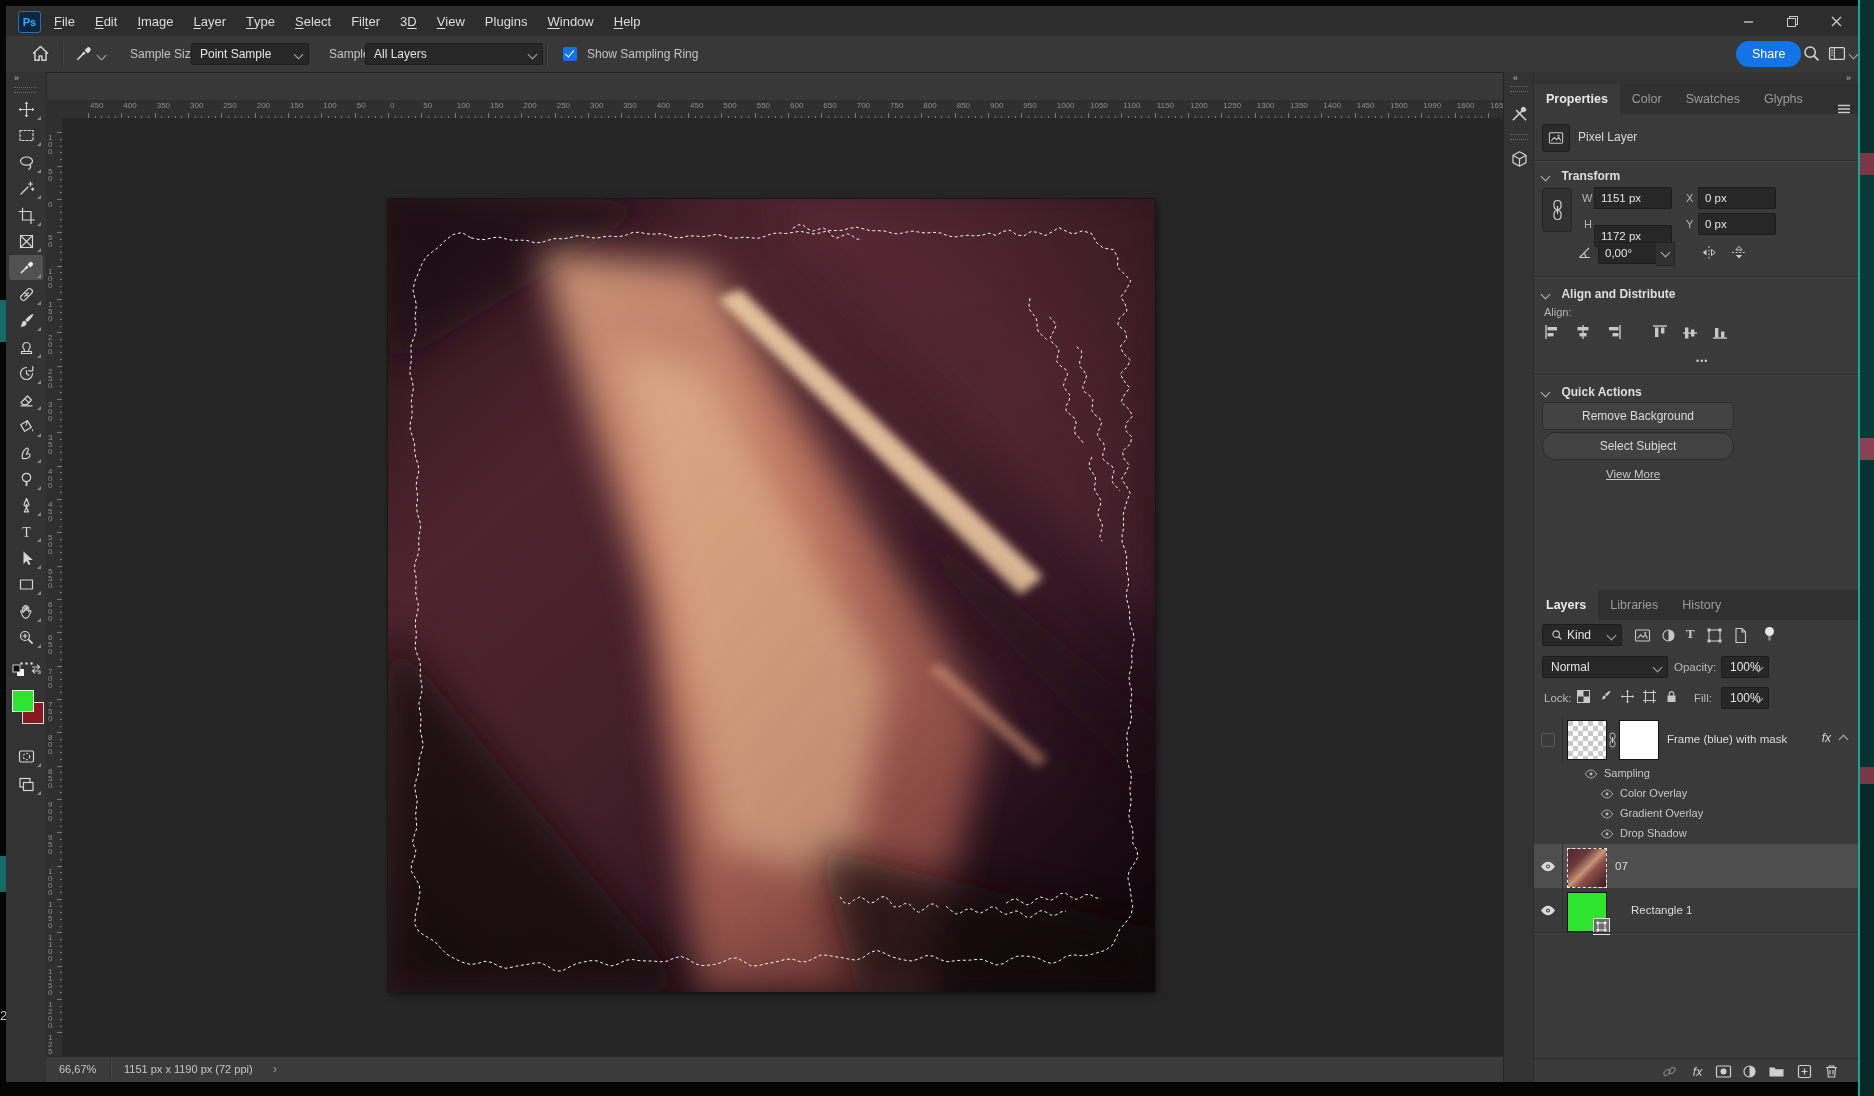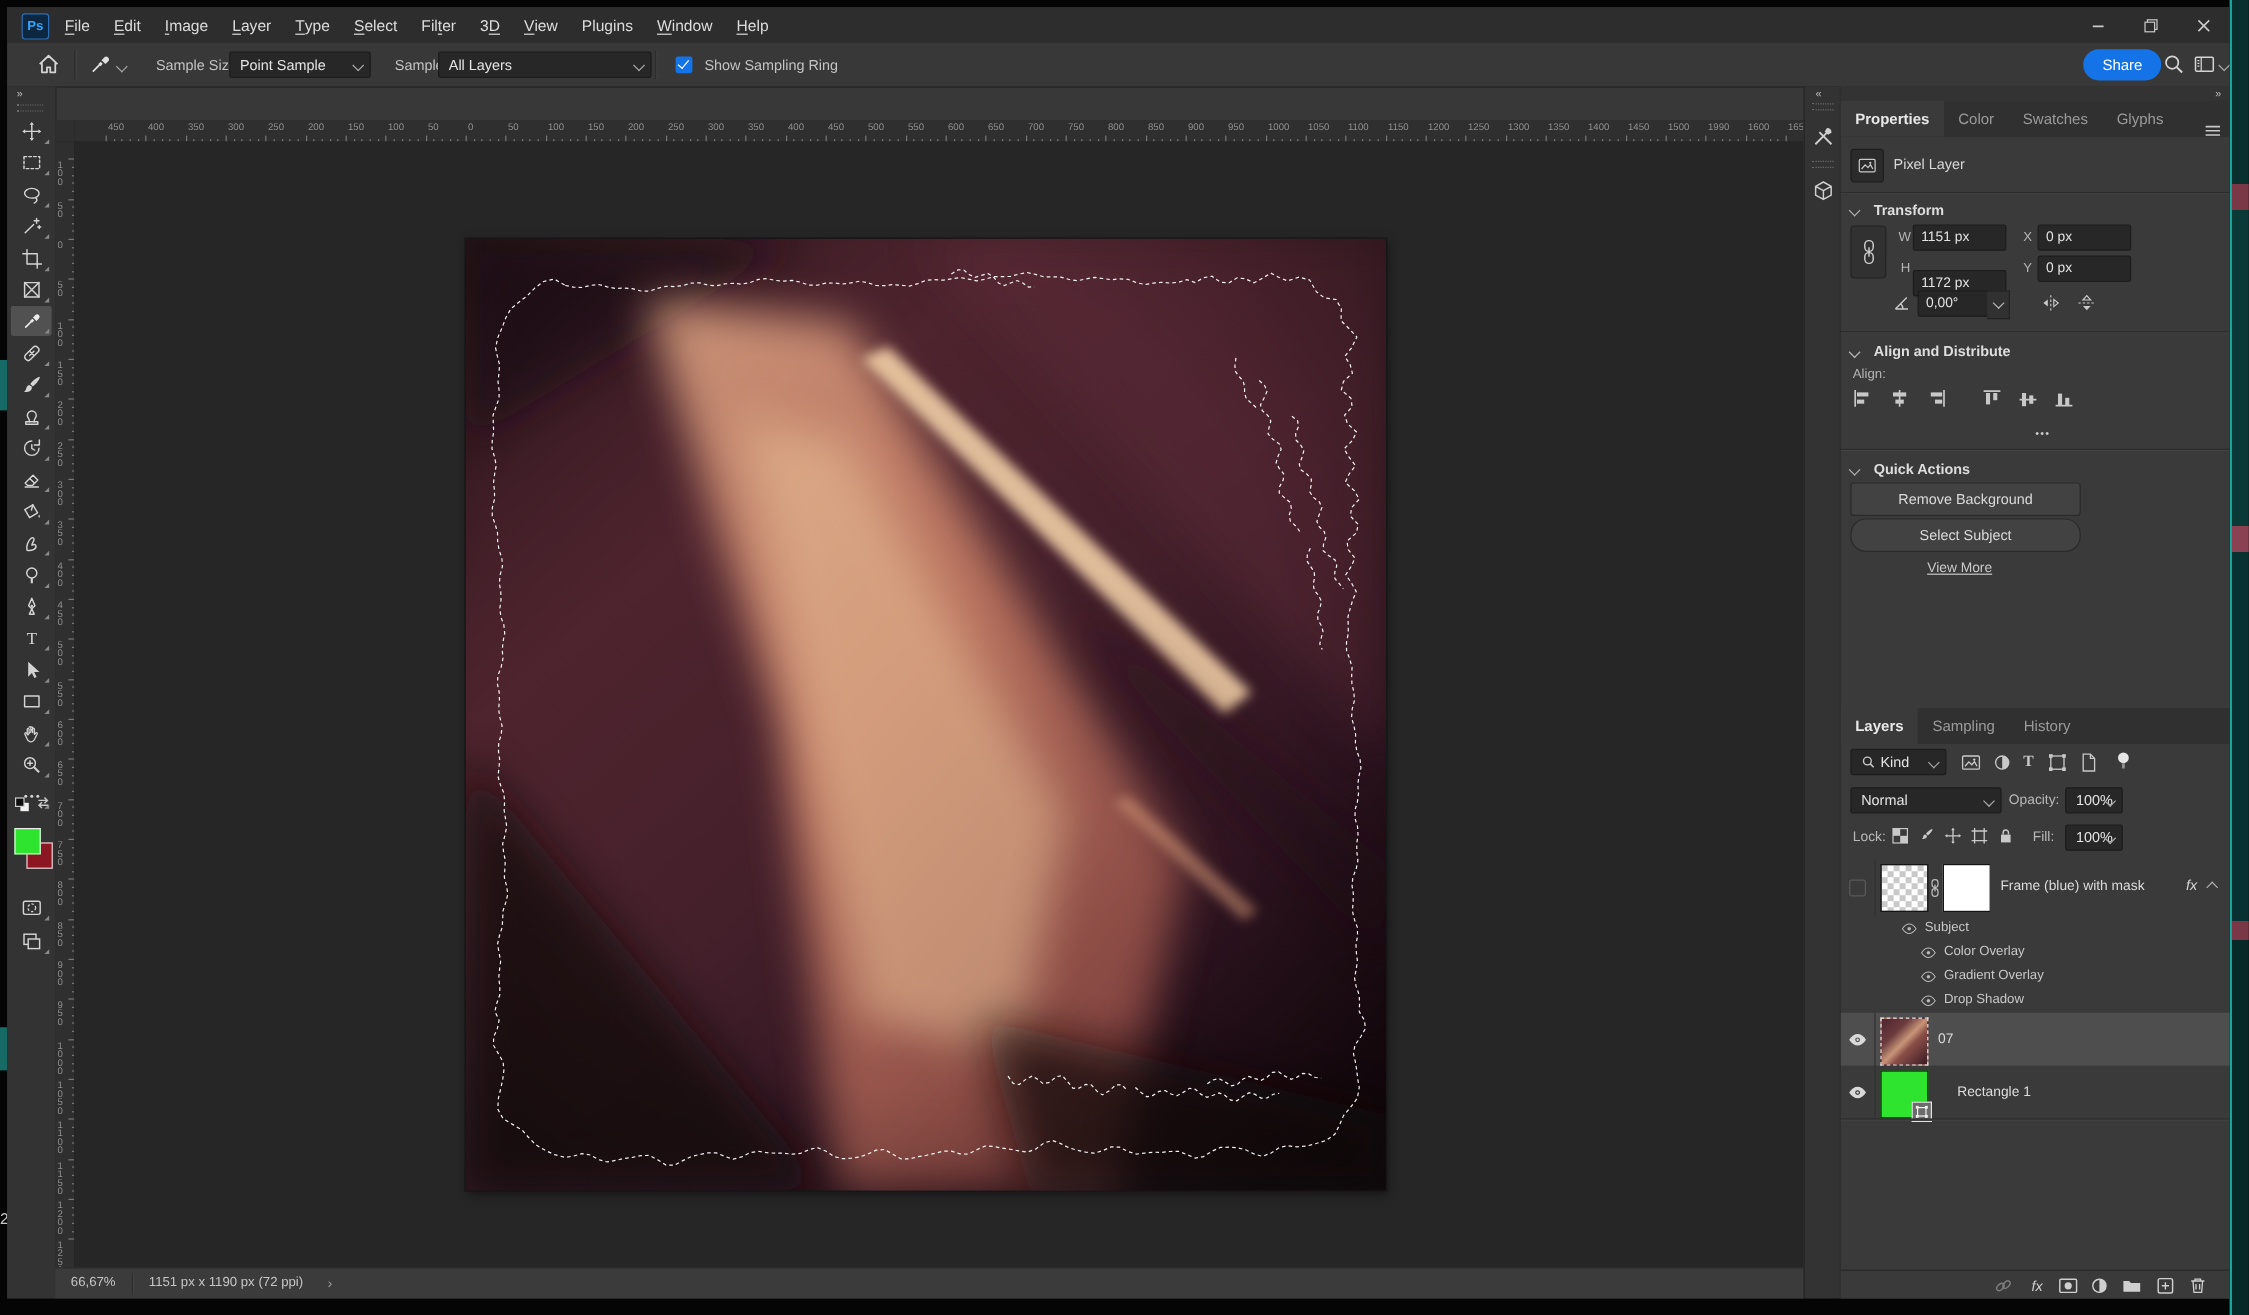--- a/index.html
+++ b/index.html
@@ -975,21 +975,21 @@
       <div class="abs" style="left:8px;top:310px;">
         <span class="chev" style="transform:rotate(45deg);margin-right:8px;"></span>
         <span class="section-title">Quick Actions</span>
       </div>
       <div class="qa-btn" style="top:330px;">Remove Background</div>
       <div class="qa-btn" style="top:360px;border-radius:13px;">Select Subject</div>
       <div class="abs link-text" style="left:72px;top:396px;">View More</div>
 
       <div class="ptabs" style="top:518px;">
         <div class="ptab active">Layers</div>
-        <div class="ptab">Sampling</div>
+        <div class="ptab">Libraries</div>
         <div class="ptab">History</div>
 
       </div>
 
       <div class="dropdown" style="left:8px;top:552px;width:62px;">
         <svg width="12" height="12" viewBox="0 0 17 17" style="margin-right:4px;">
             <circle cx="7.3" cy="7.3" r="4.6" fill="none" stroke="#c9c9c9" stroke-width="1.6"></circle>
             <path d="M10.7 10.7l4 4" stroke="#c9c9c9" stroke-width="1.8"></path>
           </svg>
         <span>Kind</span>
@@ -1100,21 +1100,21 @@
           </div>
         </div>
 
         <div class="effrow" style="top:48px;">
           <div class="abs" style="left:50px;top:4px;">
             <svg width="14" height="12" viewBox="0 0 16 13">
                 <path d="M1.5 6.5C3.5 3.5 5.7 2 8 2s4.5 1.5 6.5 4.5C12.5 9.5 10.3 11 8 11S3.5 9.5 1.5 6.5z" fill="none" stroke="#b9b9b9"></path>
                 <circle cx="8" cy="6.5" r="1.7" fill="#b9b9b9"></circle>
               </svg>
           </div>
-          <div class="eff-text" style="left:70px;">Subject</div>
+          <div class="eff-text" style="left:70px;">Sampling</div>
         </div>
         <div class="effrow" style="top:68px;">
           <div class="abs" style="left:66px;top:4px;">
             <svg width="14" height="12" viewBox="0 0 16 13">
                 <path d="M1.5 6.5C3.5 3.5 5.7 2 8 2s4.5 1.5 6.5 4.5C12.5 9.5 10.3 11 8 11S3.5 9.5 1.5 6.5z" fill="none" stroke="#b9b9b9"></path>
                 <circle cx="8" cy="6.5" r="1.7" fill="#b9b9b9"></circle>
               </svg>
           </div>
           <div class="eff-text" style="left:86px;">Color Overlay</div>
         </div>

